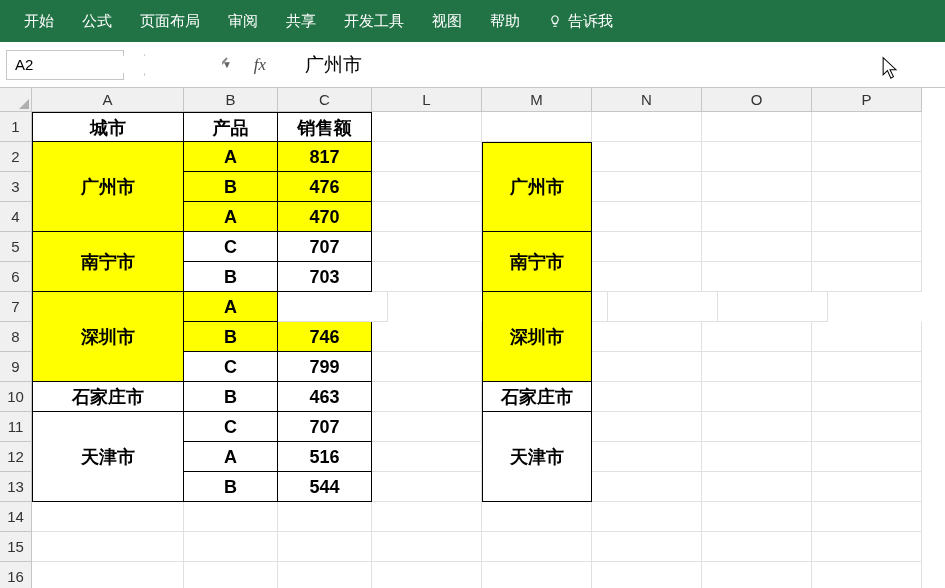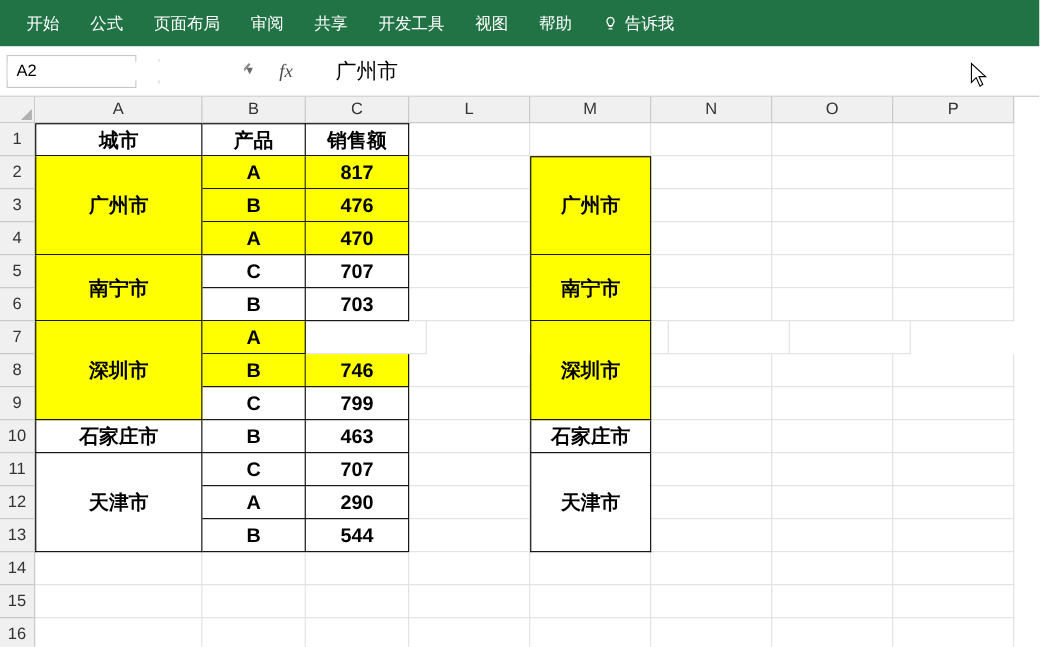--- a/index.html
+++ b/index.html
@@ -309,21 +309,21 @@
         <div class="cell br bh" style="width: 94px;">707</div>
         <div class="cell " style="width: 110px;"></div>
         <div class="cell" style="width: 110px; height: 30px; border: none;"></div>
         <div class="cell " style="width: 110px;"></div>
         <div class="cell " style="width: 110px;"></div>
         <div class="cell " style="width: 110px;"></div>
       </div>
       <div class="grid-row">
         <div class="cell" style="width: 152px; visibility: hidden;"></div>
         <div class="cell bv bh" style="width: 94px;">A</div>
-        <div class="cell br bh" style="width: 94px;">290</div>
+        <div class="cell br bh" style="width: 94px;">516</div>
         <div class="cell " style="width: 110px;"></div>
         <div class="cell" style="width: 110px; visibility: hidden;"></div>
         <div class="cell " style="width: 110px;"></div>
         <div class="cell " style="width: 110px;"></div>
         <div class="cell " style="width: 110px;"></div>
       </div>
       <div class="grid-row">
         <div class="cell" style="width: 152px; visibility: hidden;"></div>
         <div class="cell bv bh bb" style="width: 94px;">B</div>
         <div class="cell br bh bb" style="width: 94px;">544</div>

